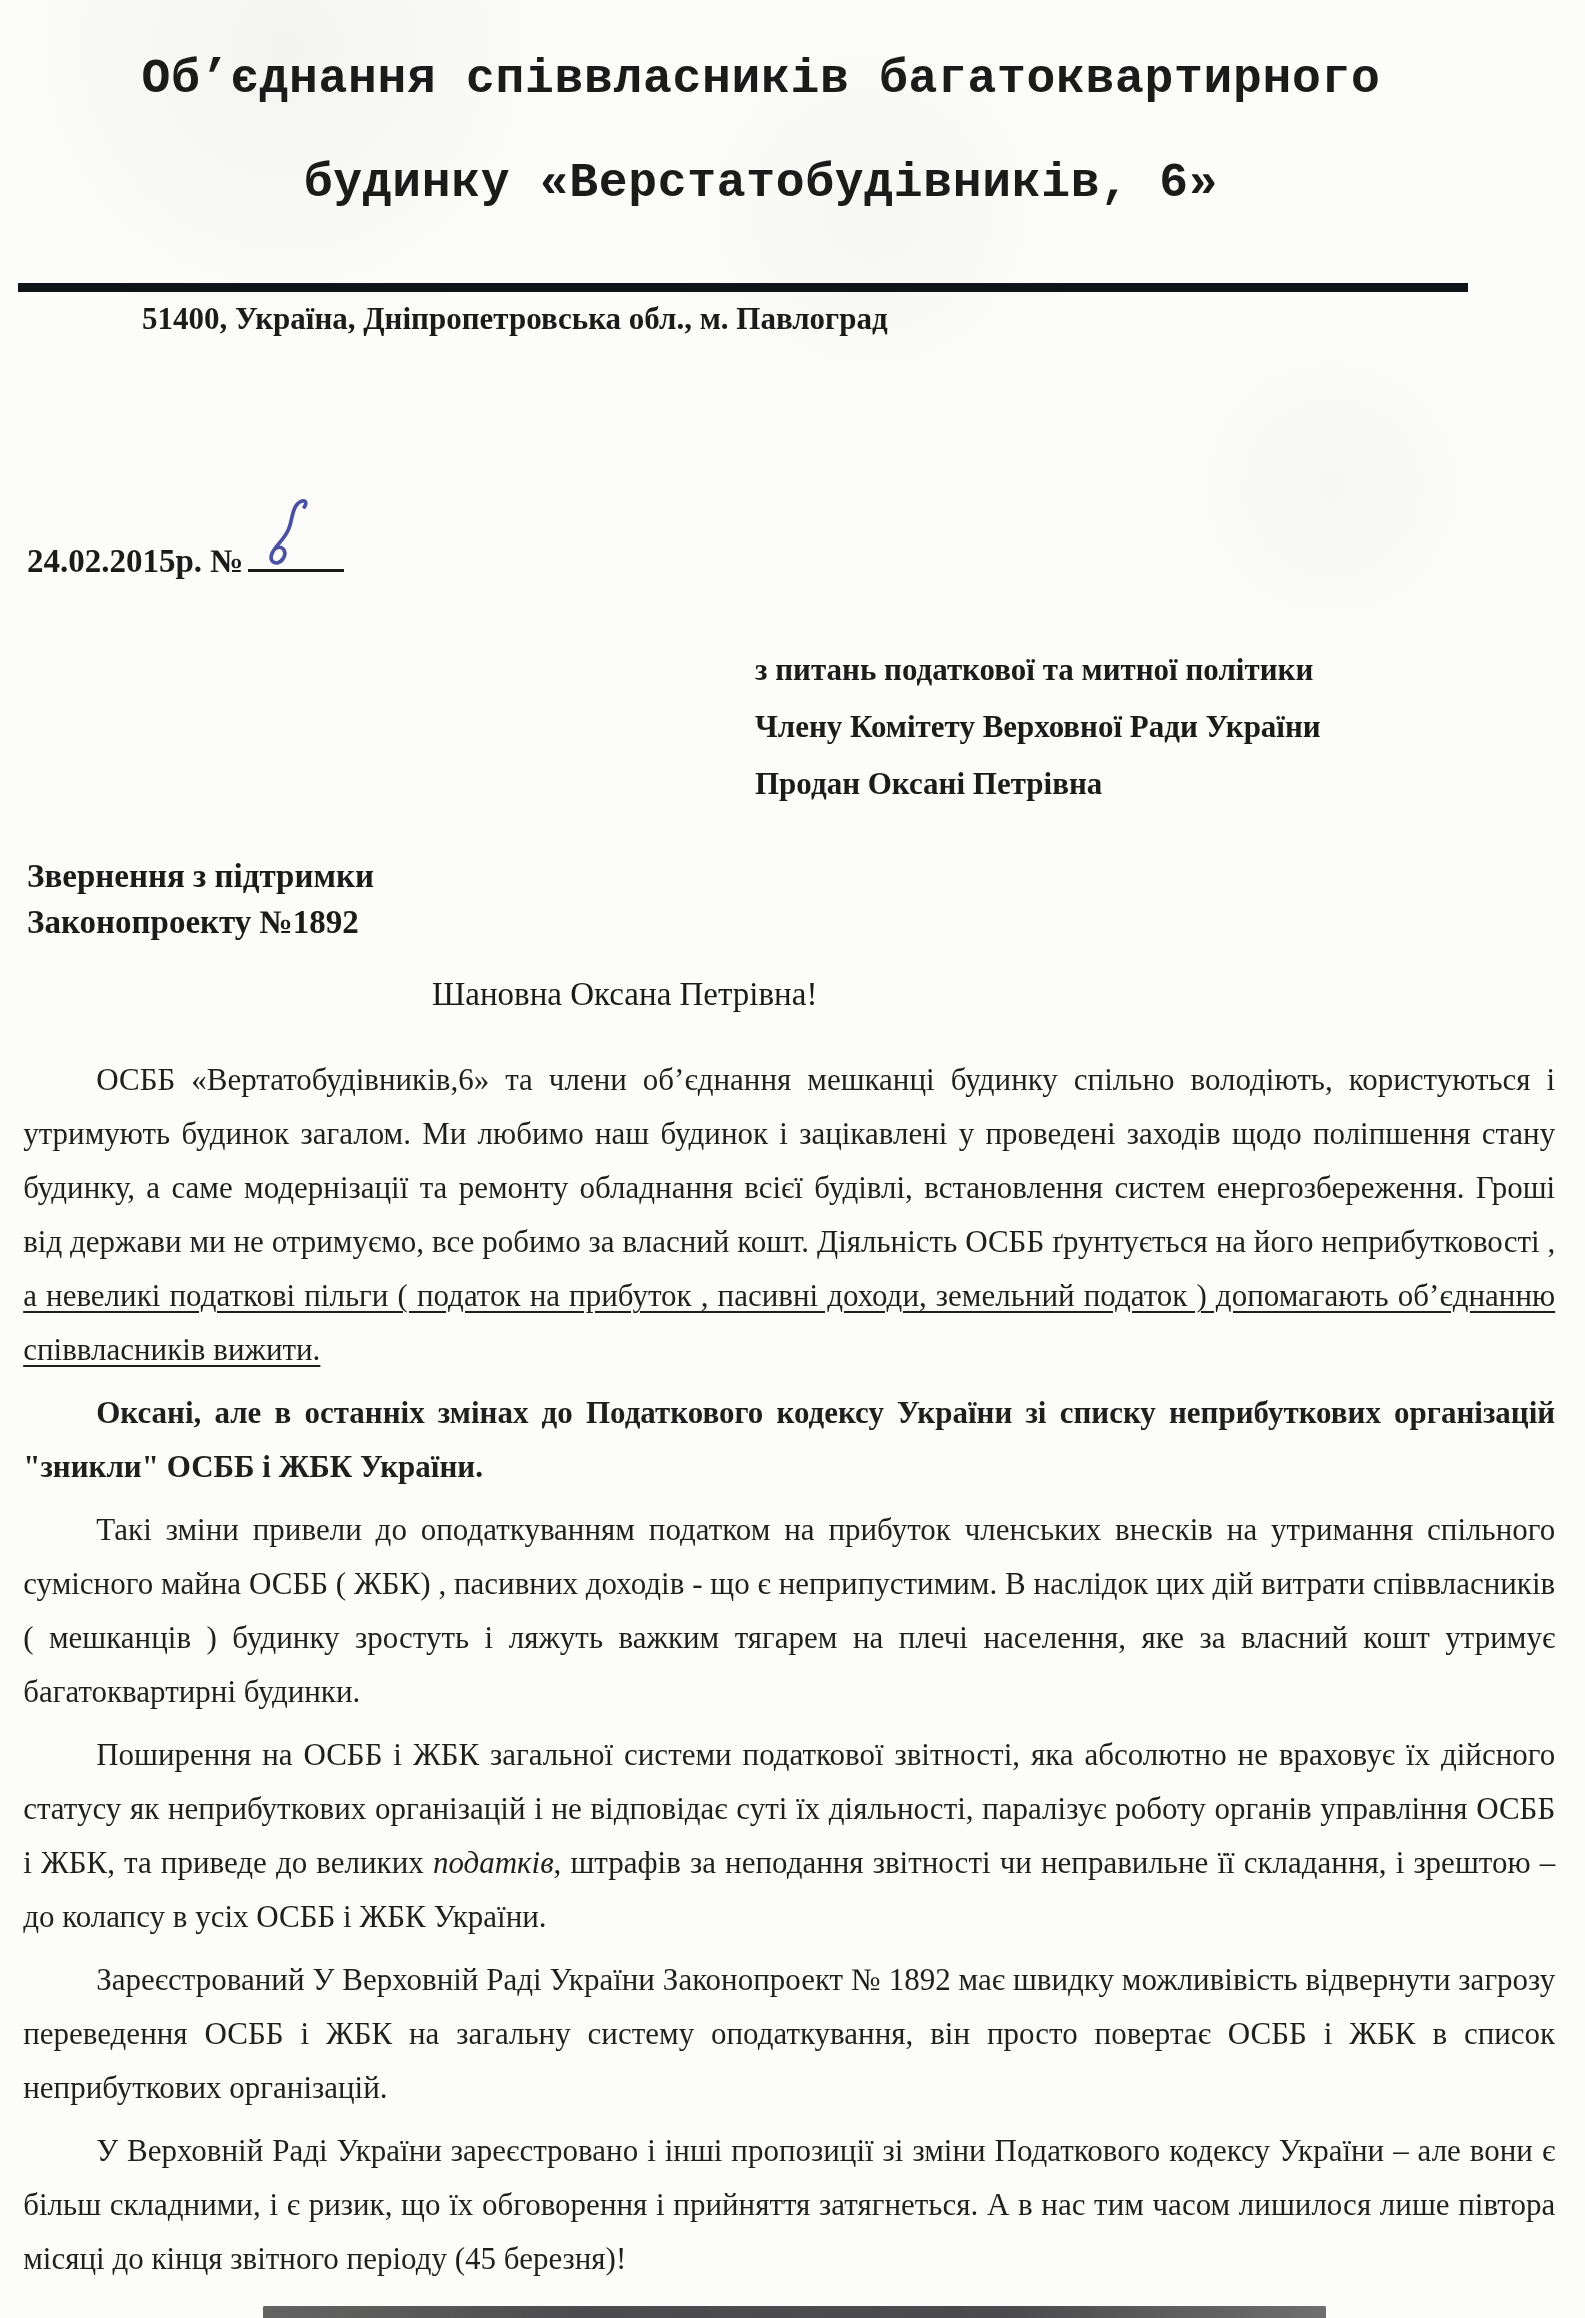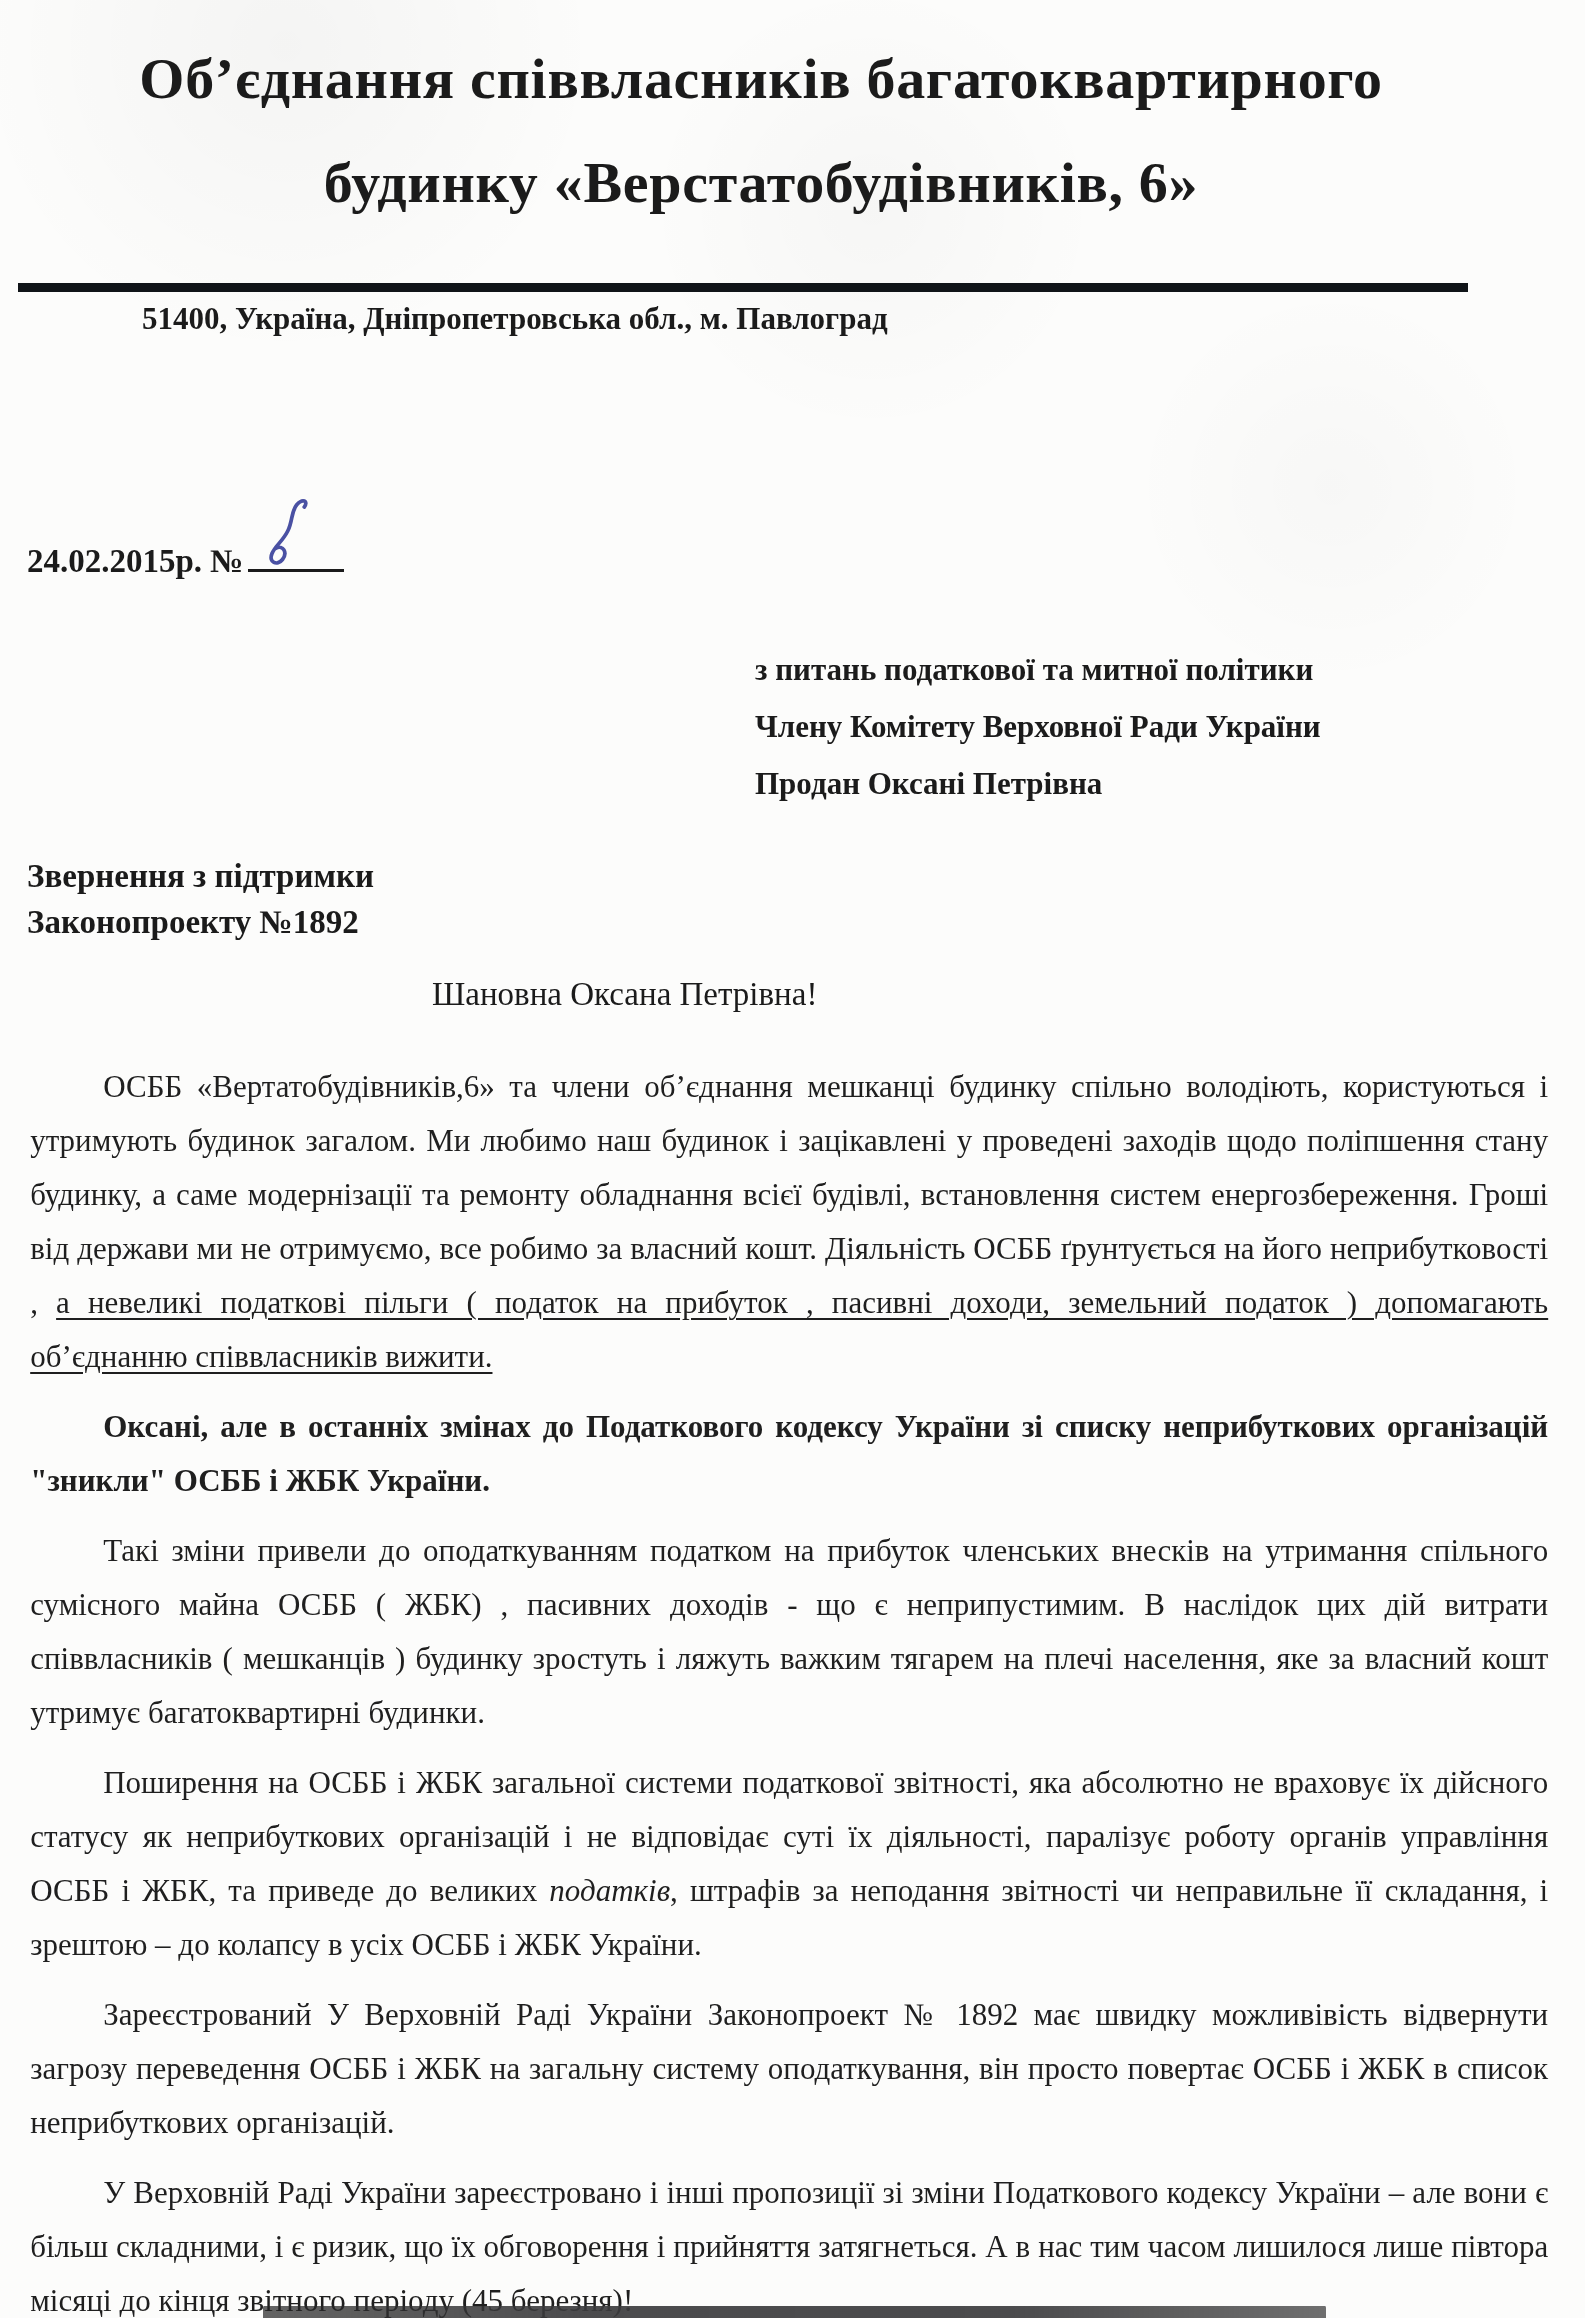--- a/index.html
+++ b/index.html
@@ -15,24 +15,25 @@
       radial-gradient(circle at 84% 21%, rgba(0,0,0,0.02), transparent 9%);
     color: #1b1b1b;
     font-family: "Liberation Serif", "DejaVu Serif", serif;
     overflow: hidden;
   }
   .org-title {
     position: absolute;
     top: 27px; left: 0;
     width: 1522px;
     text-align: center;
-    font-size: 58px;
+    font-size: 48px;
     font-weight: bold;
     line-height: 104px;
     letter-spacing: 0.7px;
+    font-family: Liberation Mono, monospace;
   }
   .rule {
     position: absolute;
     top: 283px; left: 18px;
     width: 1450px; height: 9.2px;
     background: #101418;
   }
   .org-address {
     position: absolute;
     top: 301px; left: 142px;
@@ -85,21 +86,21 @@
   }
   .body-text {
     position: absolute;
     top: 1044px; left: 14.2px;
     width: 1550px;
     font-size: 31px;
     line-height: 54px;
     text-align: justify;
     color: #1f1f1f;
   }
-  .body-text p { margin: 16px; text-indent: 73px; }
+  .body-text p { margin: 9px; text-indent: 73px; }
   .body-text p.bold { font-weight: bold; }
   .body-text u { text-decoration-thickness: 2.1px; text-underline-offset: 5px; }
   .scan-bar {
     position: absolute;
     top: 2306px; left: 263px;
     width: 1063px; height: 12.8px;
     background: linear-gradient(to right, rgba(35,35,35,0.7), rgba(60,60,62,0.92) 30%, rgba(55,55,57,0.9) 70%, rgba(35,35,35,0.65));
     filter: blur(0.7px);
     border-radius: 1.4px;
   }

